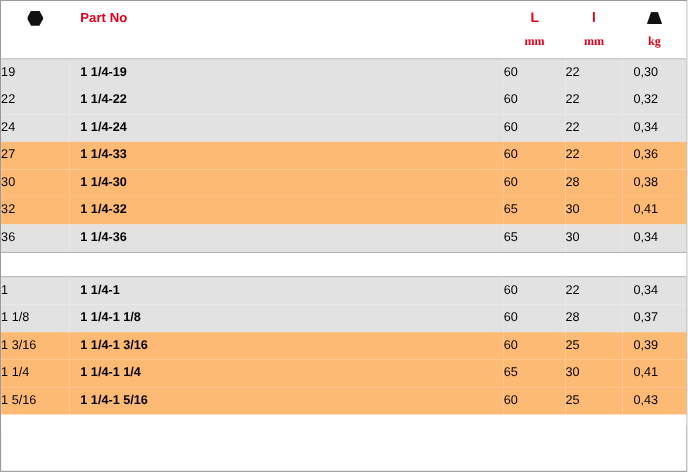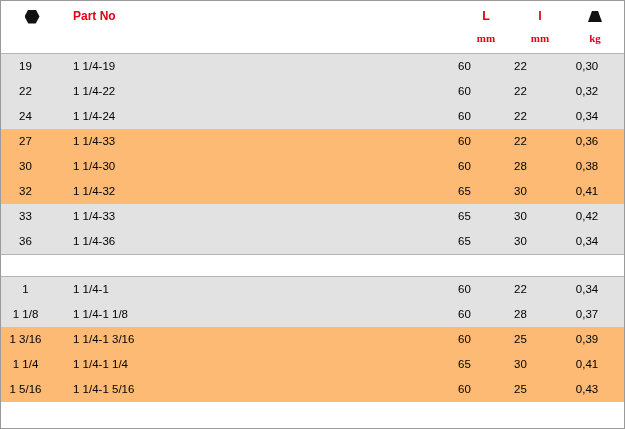--- a/index.html
+++ b/index.html
@@ -93,22 +93,22 @@
   }
   tbody td {
     padding: 0 0;
     height: 25px;
     line-height: 25px;
     font-size: 11.5px;
     border: 0;
   }
   tbody tr.shaded td { background: #e2e2e2; }
   tbody tr.plain td { background: #fdba74; }
-  td.size { text-align: center; padding-right: 13px; }
-  td.part { text-align: left; padding-left: 10px; }
+  td.size { text-align: left; padding-right: 13px; }
+  td.part { text-align: left; padding-left: 10px; font-weight: bold; }
   td.num  { text-align: left; padding-right: 14px; }
   td.kg   { text-align: center; padding-right: 16px; }
 
   .gap-row td {
     height: 21px;
     background: #ffffff !important;
     border-top: 1px solid #b4b4b4;
     border-bottom: 1px solid #b4b4b4;
   }
   .blank-tail td {
@@ -201,27 +201,20 @@
           <td class="kg">0,38</td>
         </tr>
         <tr class="plain">
           <td class="size">32</td>
           <td class="part">1 1/4-32</td>
           <td class="num">65</td>
           <td class="num">30</td>
           <td class="kg">0,41</td>
         </tr>
         <tr class="shaded">
-          <td class="size">33</td>
-          <td class="part">1 1/4-33</td>
-          <td class="num">65</td>
-          <td class="num">30</td>
-          <td class="kg">0,42</td>
-        </tr>
-        <tr class="shaded">
           <td class="size">36</td>
           <td class="part">1 1/4-36</td>
           <td class="num">65</td>
           <td class="num">30</td>
           <td class="kg">0,34</td>
         </tr>
         <tr class="gap-row">
           <td colspan="5"></td>
         </tr>
         <tr class="shaded">

